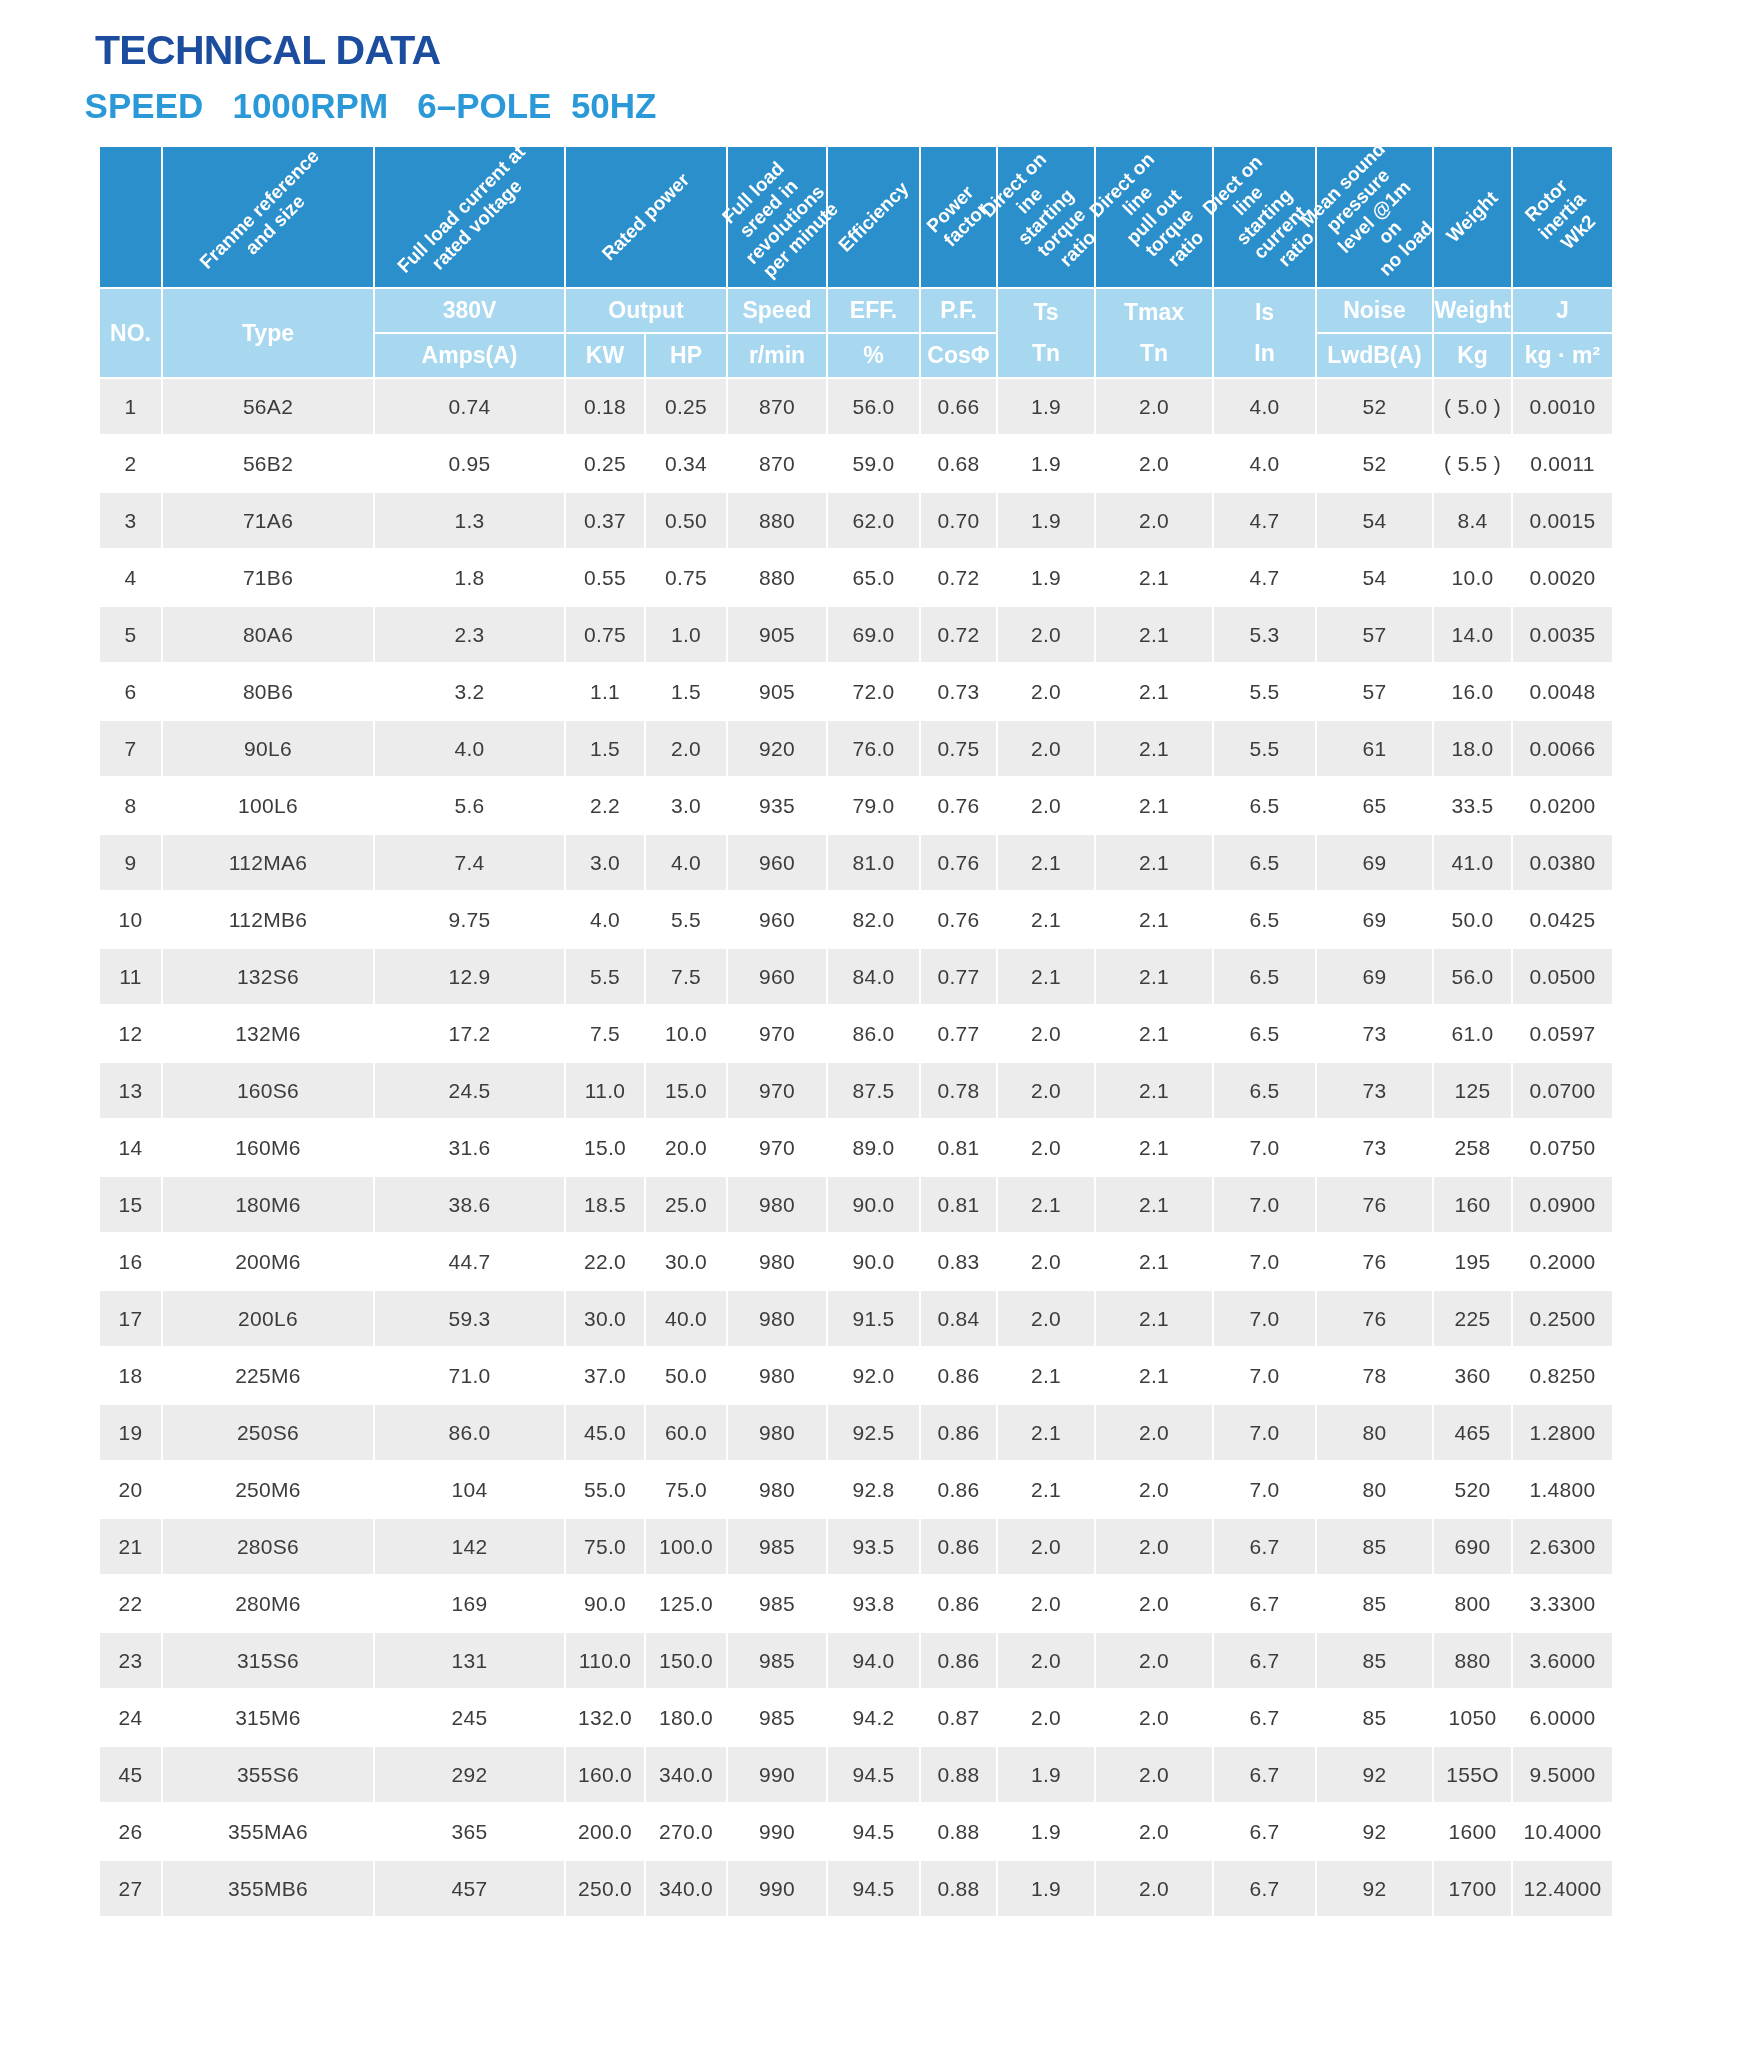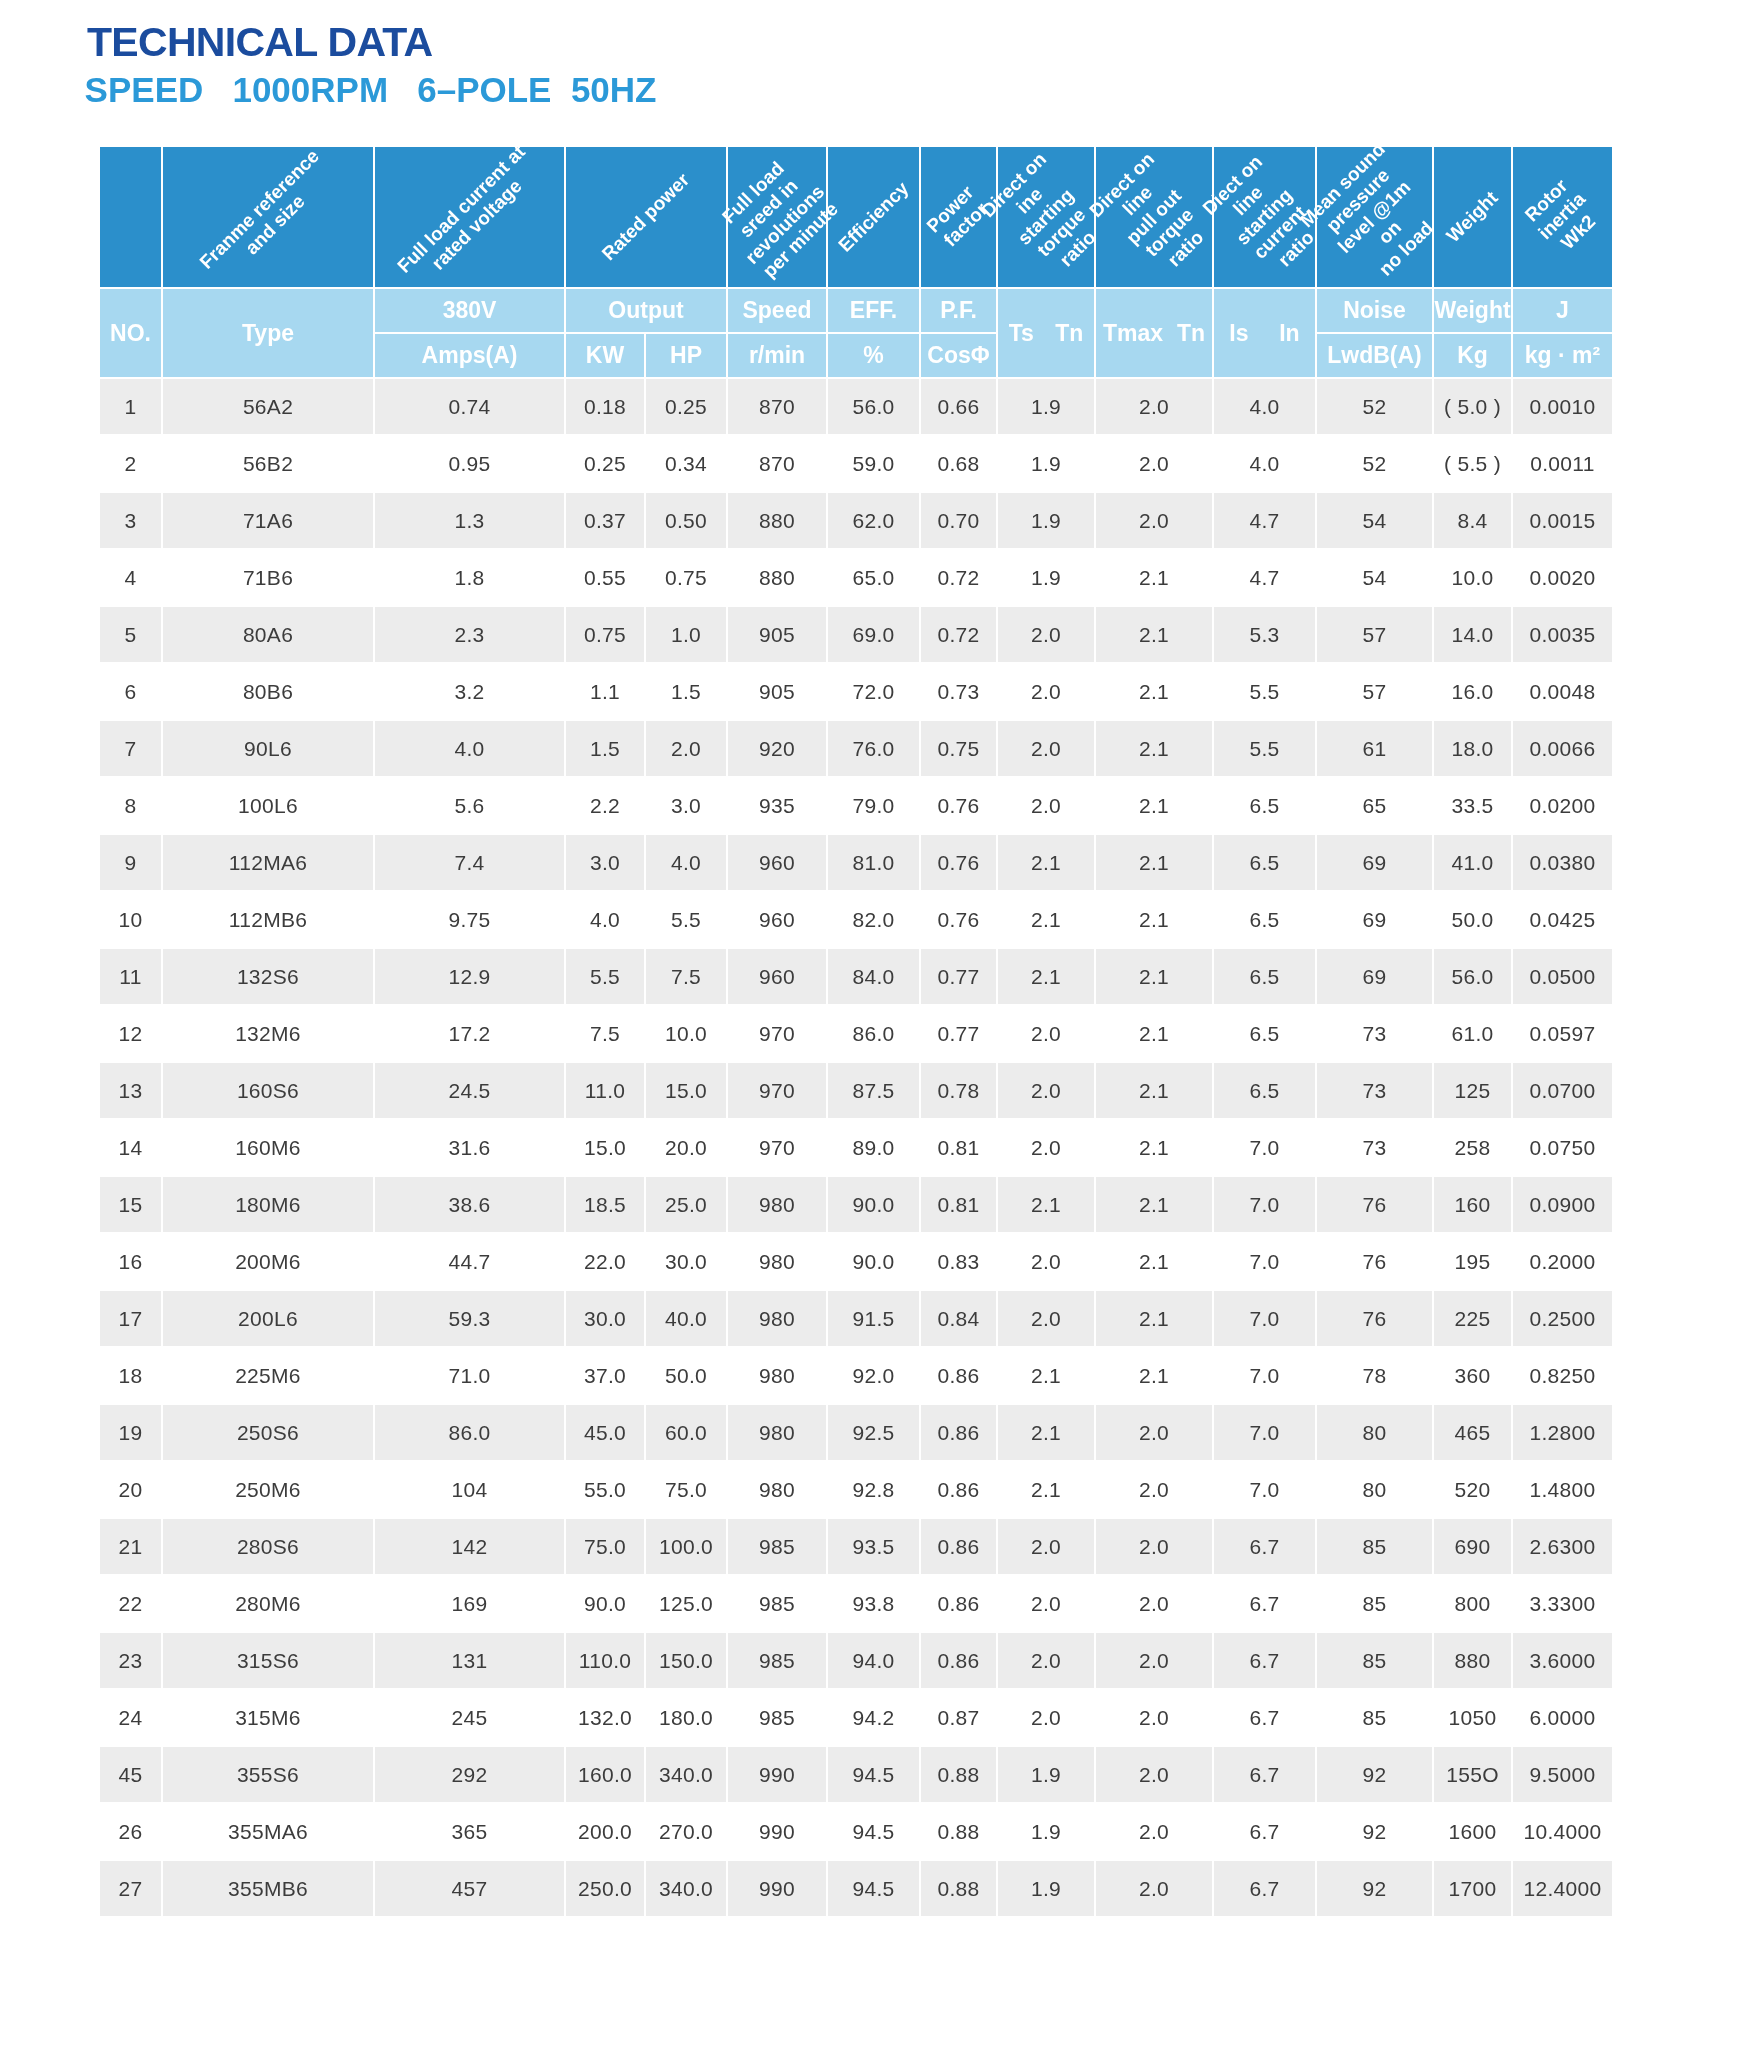--- a/index.html
+++ b/index.html
@@ -5,21 +5,21 @@
   html,body{margin:0;padding:0;}
   body{
     width:1758px;height:2066px;
     background:#ffffff;
     position:relative;
     font-family:"Liberation Sans", sans-serif;
   }
   .titleblock{position:absolute;left:79px;top:12.6px;}
   .title{
     font-size:41px;font-weight:900;letter-spacing:-0.7px;
-    color:#1b4c9e;margin:8px;line-height:1.05;
+    color:#1b4c9e;margin:16px;line-height:1.05;
   }
   .subtitle{
     font-size:35px;font-weight:bold;color:#2b99d8;
     margin:7px 0 0 5.6px;white-space:pre;line-height:1.0;
   }
   table.tech{
     position:absolute;left:98px;top:145px;
     width:1516px;
     table-layout:fixed;
     border-collapse:separate;border-spacing:2.1px;
@@ -38,21 +38,21 @@
     color:#ffffff;font-weight:bold;font-size:19px;line-height:1.18;
     display:block;
   }
   
   th.gh{
     background:#a7d8f0;color:#ffffff;font-weight:bold;font-size:23px;
     text-align:center;height:42px;padding:0;vertical-align:middle;
   }
   th.gh.two{height:88px;}
   .stack{
-    display:flex;flex-direction:row;justify-content:space-around;
+    display:flex;flex-direction:column;justify-content:space-around;
     align-items:center;height:82px;padding:2.8px 0;
   }
   .stack span{display:block;line-height:1;}
   
   td.c{
     height:55px;text-align:center;vertical-align:middle;
     font-size:21px;color:#3c3c3c;padding:0;
     letter-spacing:0.3px;
   }
   tr.odd  td.c{background:#ececec;}

